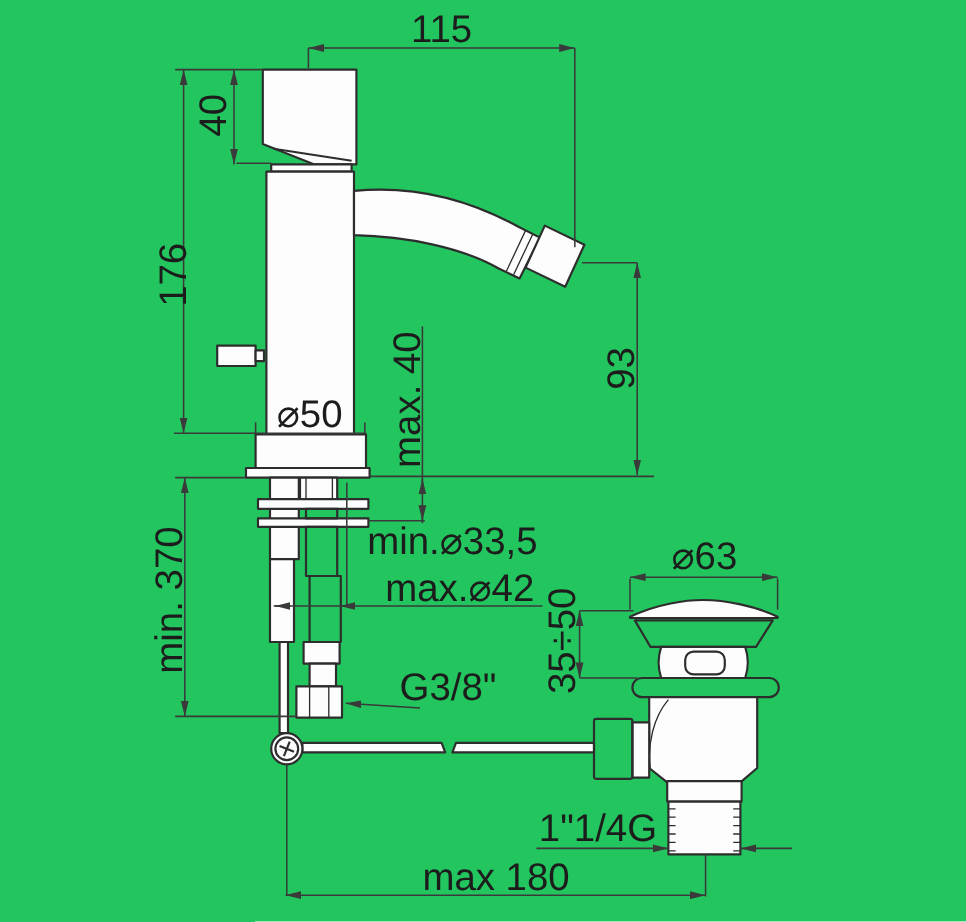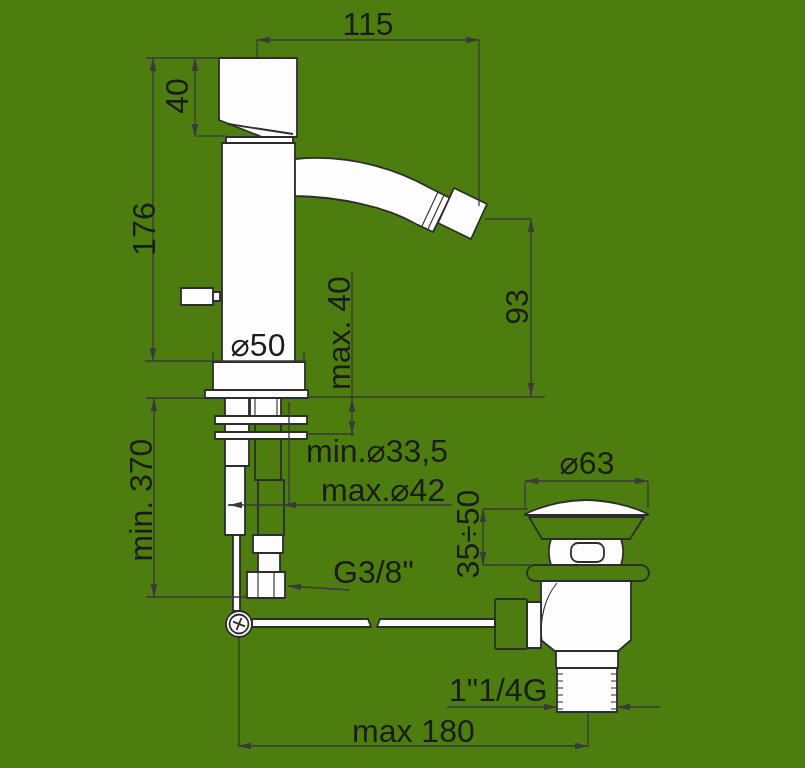--- a/index.html
+++ b/index.html
@@ -1,16 +1,16 @@
 <!DOCTYPE html>
 <html><head>
 <meta charset="utf-8">
 <style>
   html,body{margin:0;padding:0;background:#ffffff;}
-  .stage{width:805px;height:768px;background:#4d7c0f;position:relative;overflow:hidden;}
+  .stage{width:805px;height:768px;background:#22c55e;position:relative;overflow:hidden;}
   svg{display:block;}
   .obj path,.obj rect,.obj line,.obj circle,.obj polygon{stroke:#2d2d2d;stroke-width:1.8;fill:none;stroke-linejoin:round;}
   .obj .fillw{fill:#fdfdfd;}
   .dim line,.dim path{stroke:#3a3a3a;stroke-width:1.3;fill:none;}
   .txt text{font-family:"Liberation Sans",sans-serif;font-size:32px;fill:#1c1c1c;}
   .thin{stroke-width:1.1 !important;}
 </style>
 </head>
 <body>
 

